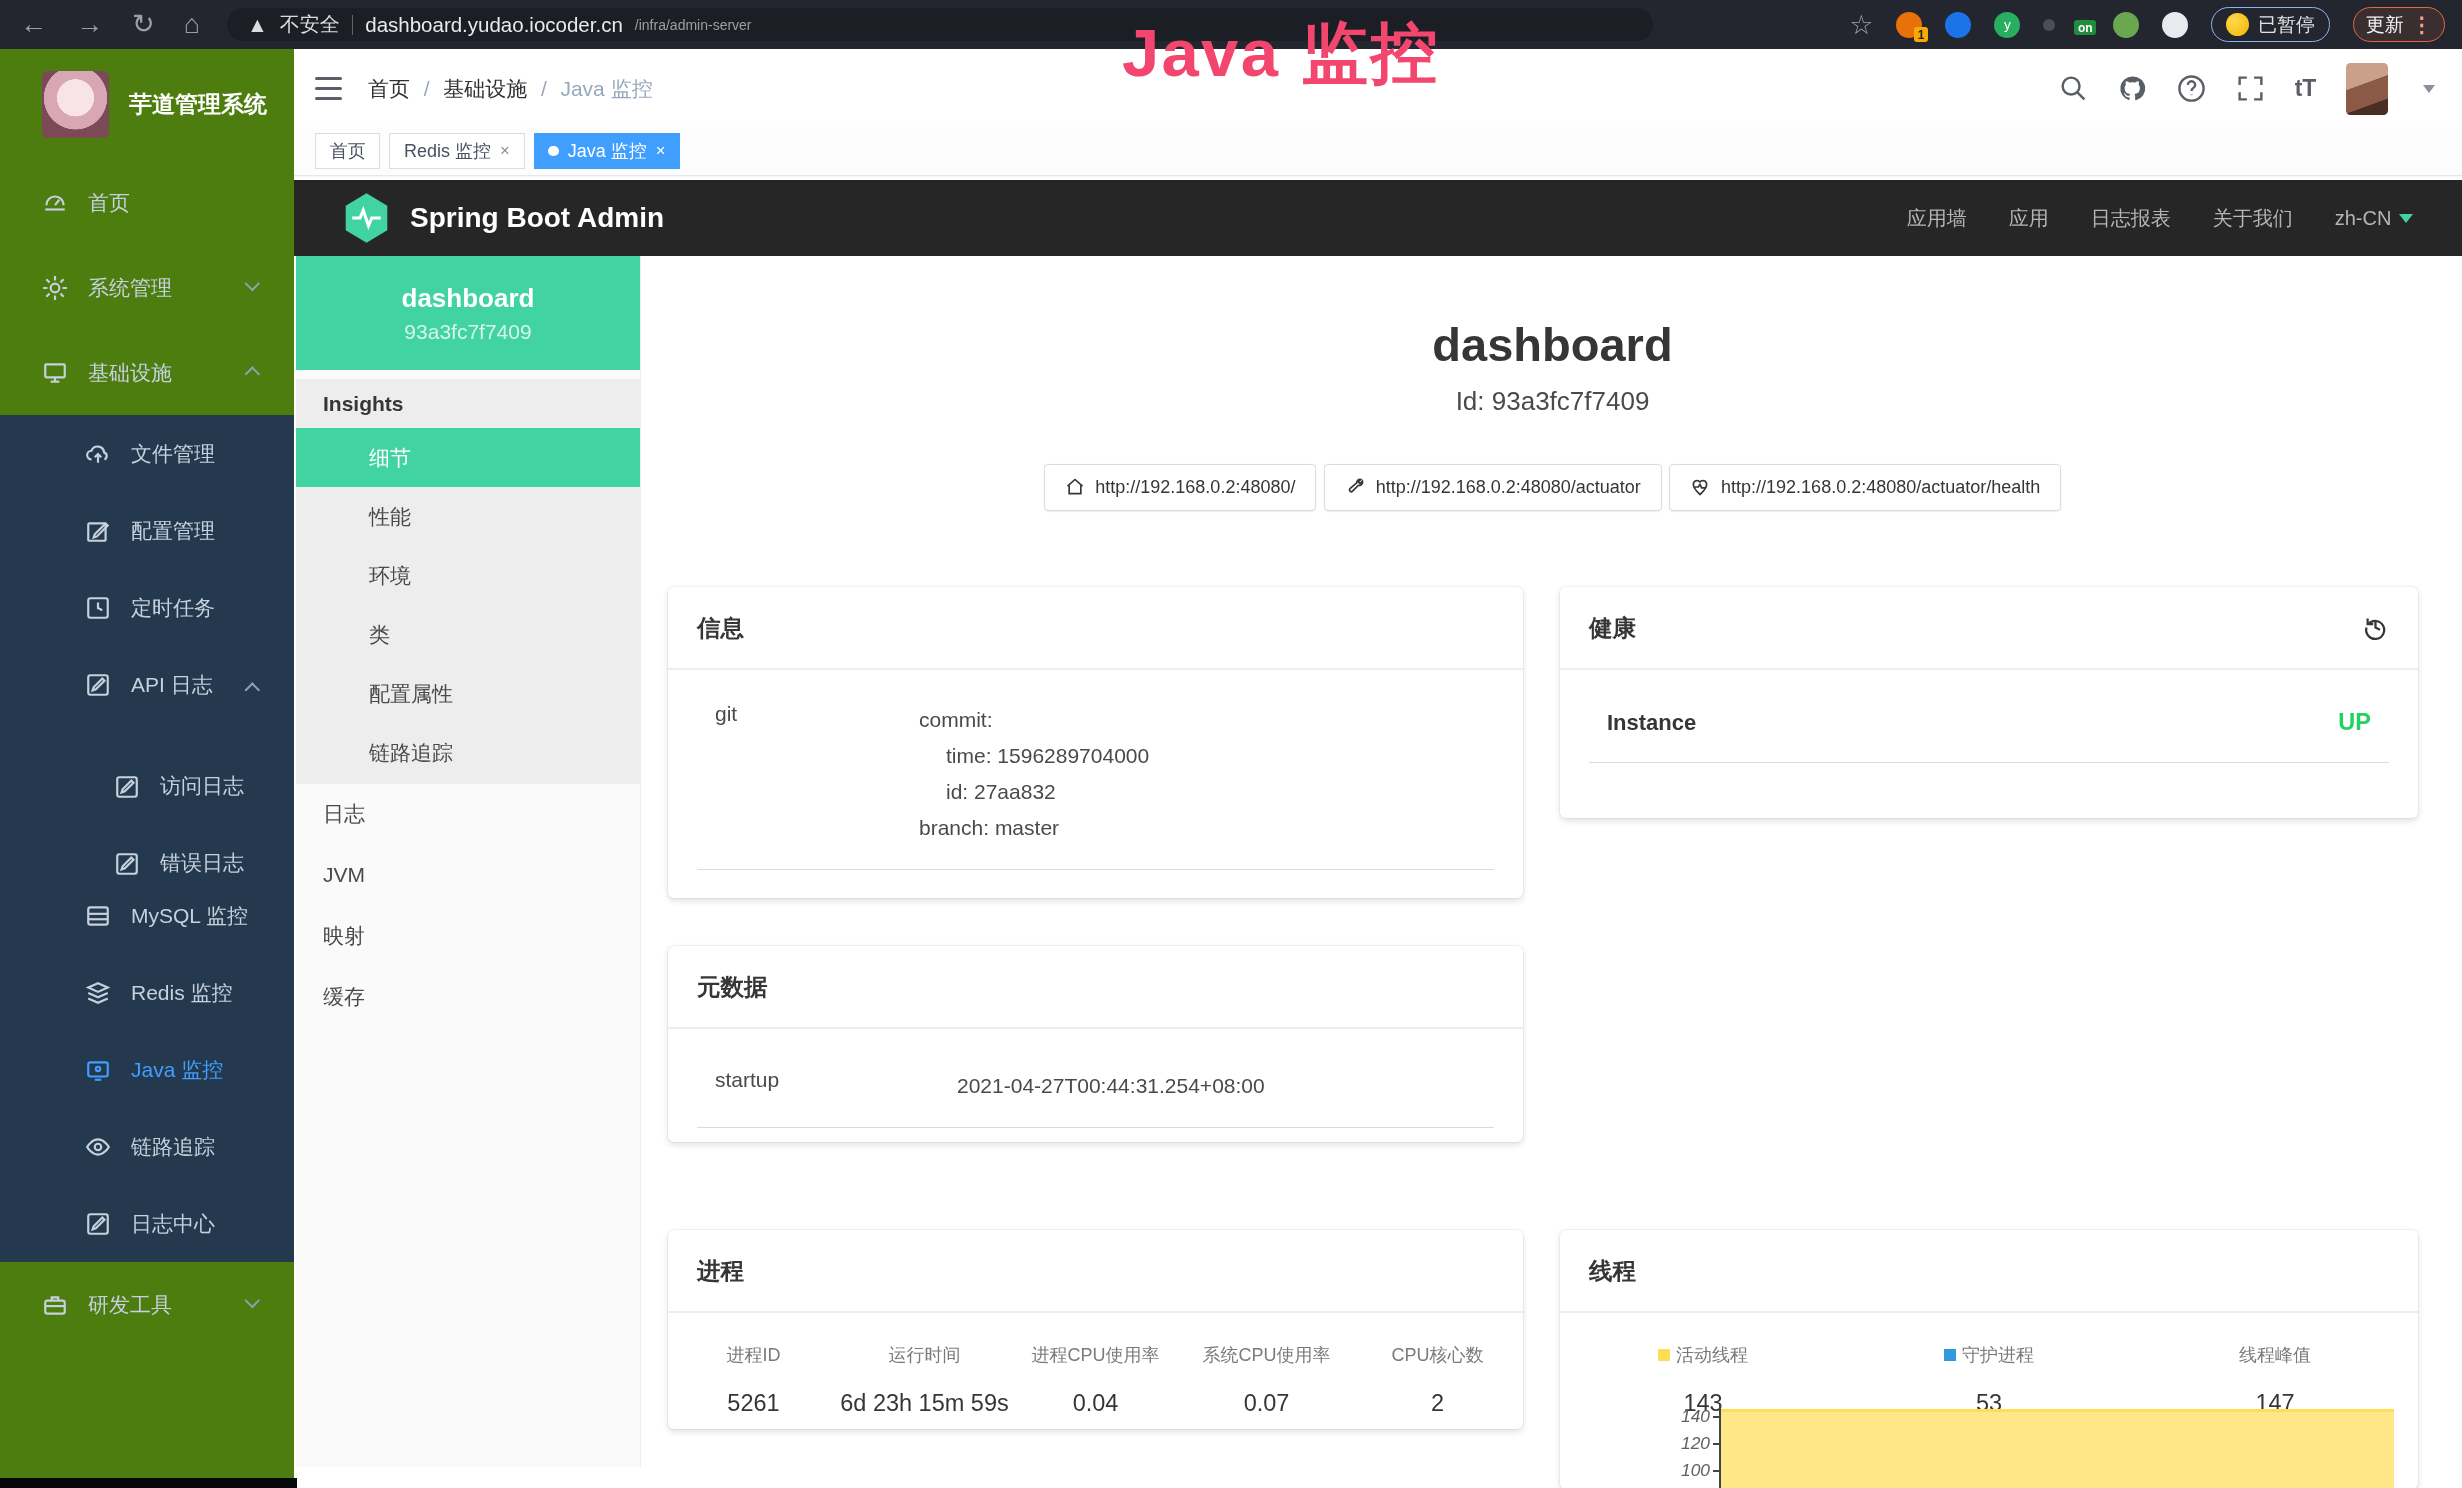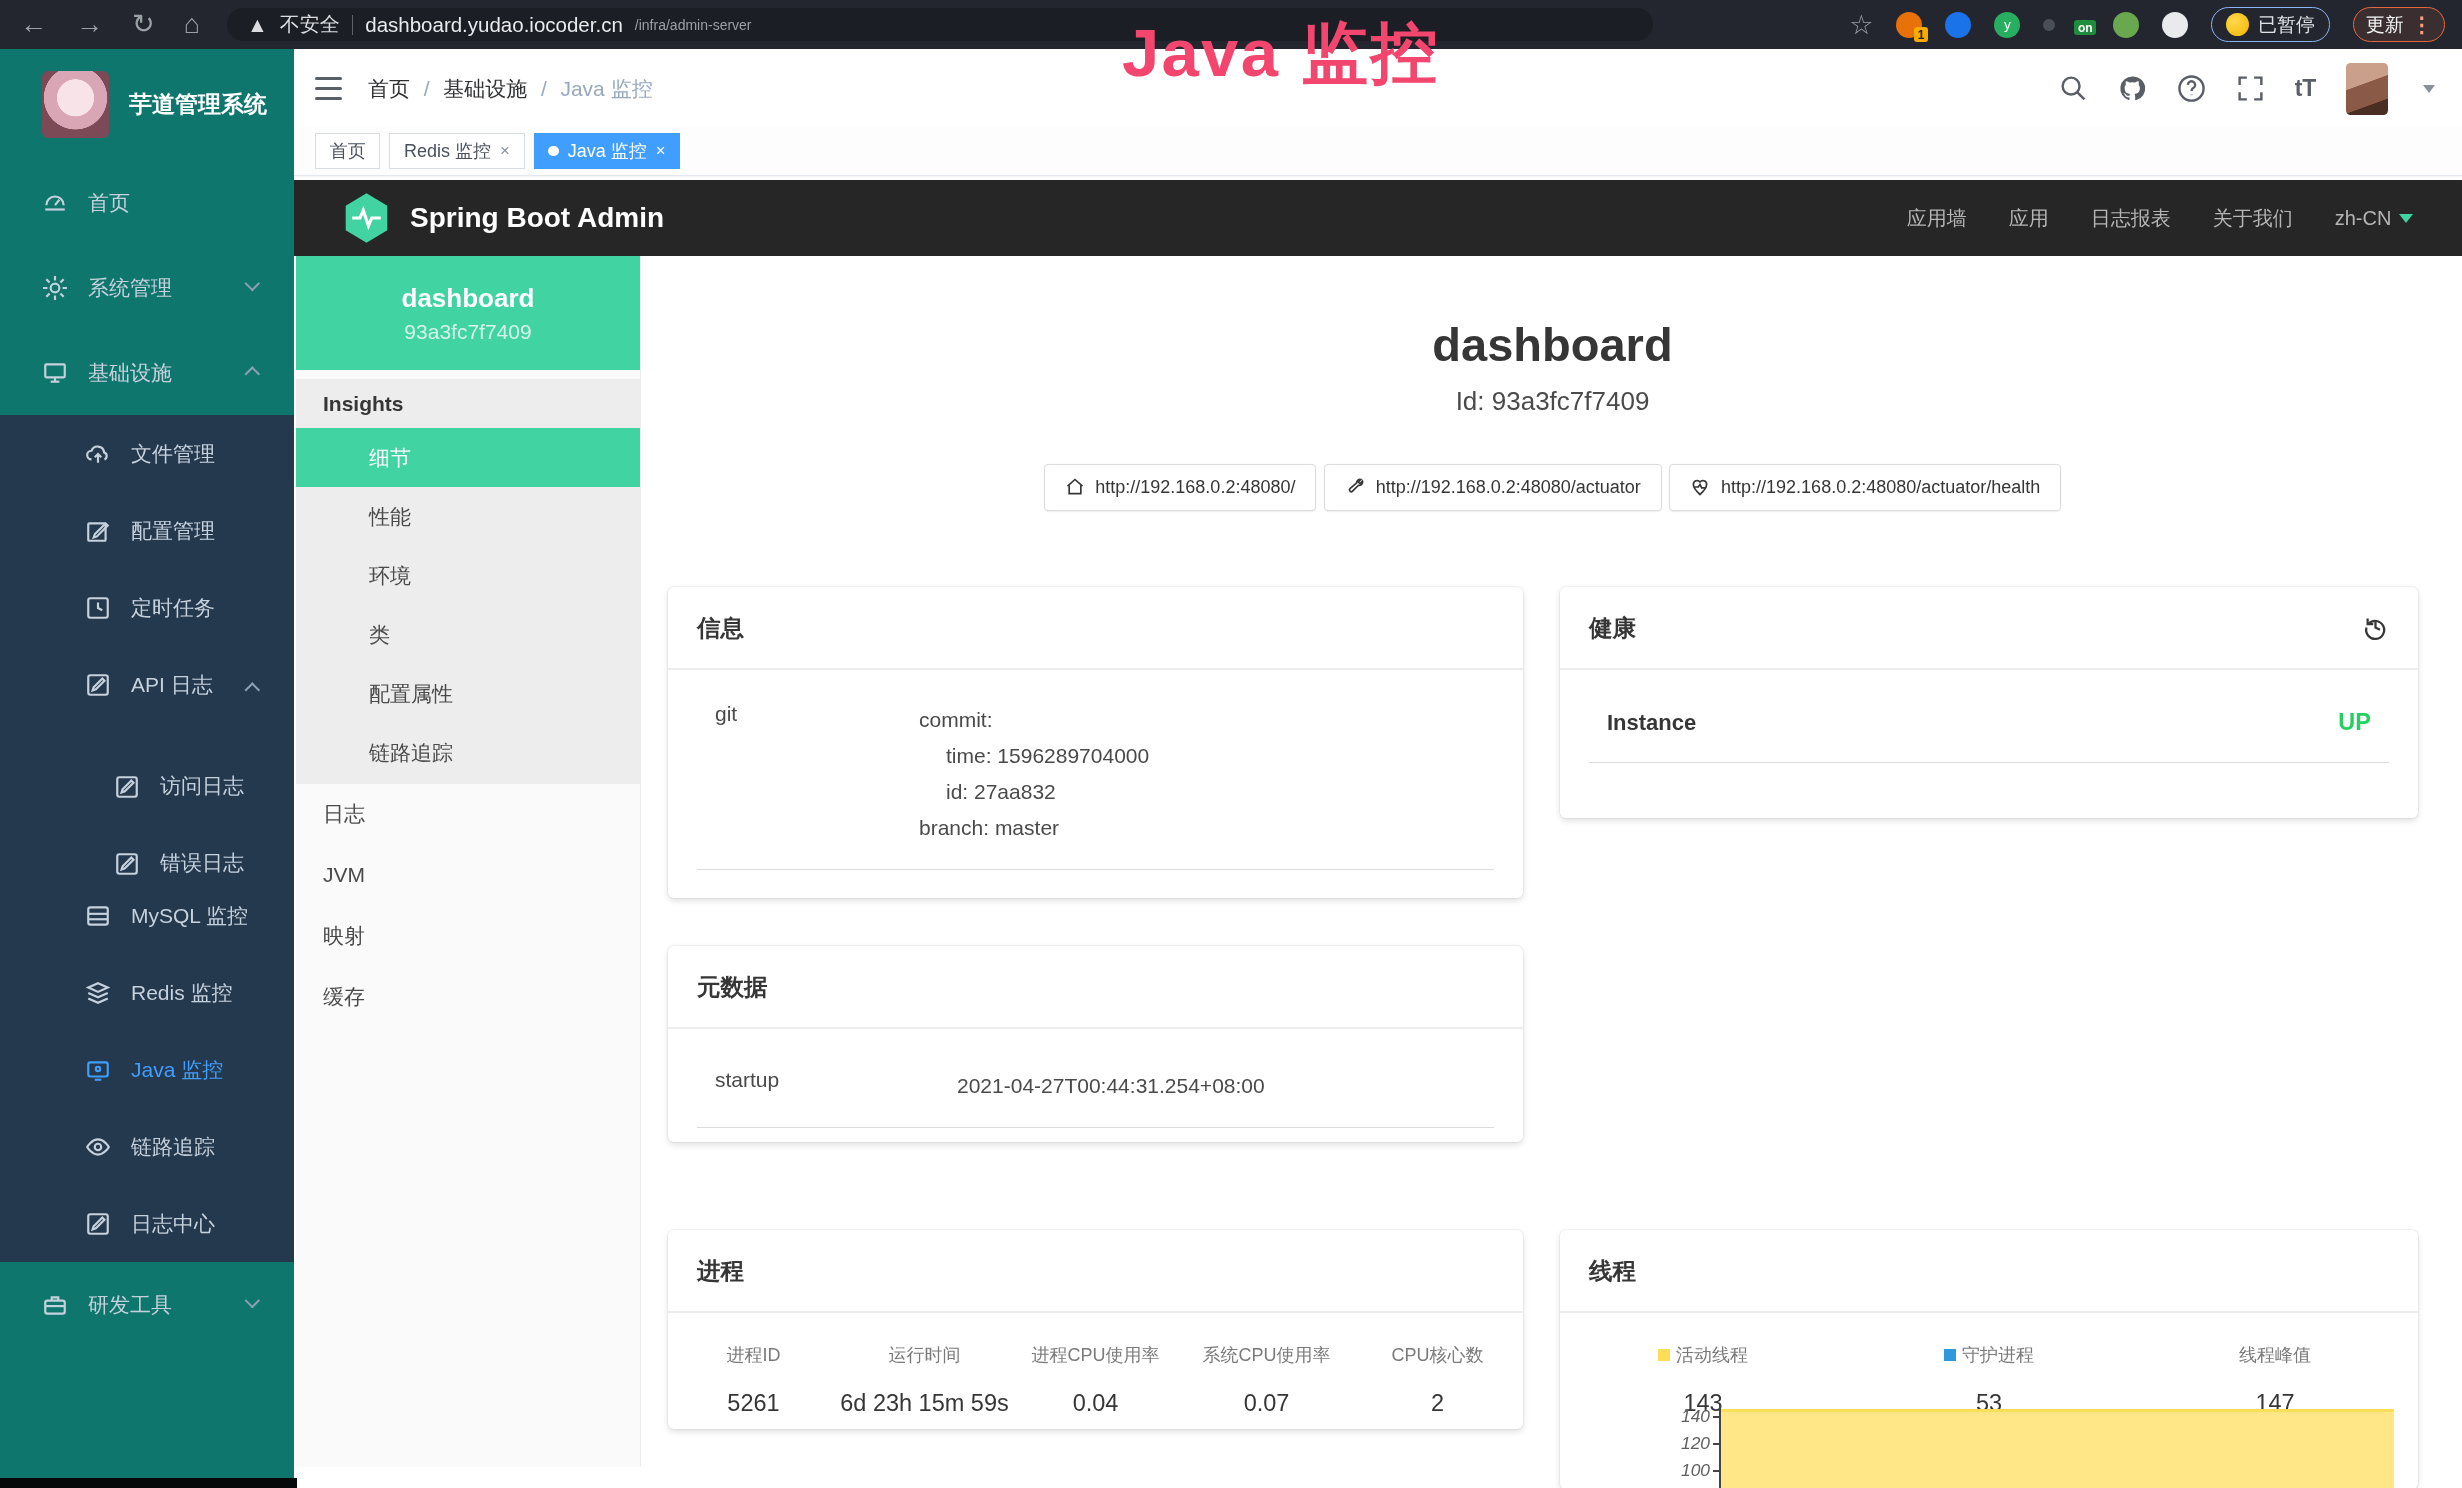--- a/index.html
+++ b/index.html
@@ -25,21 +25,21 @@
   .badge.green { background:#1e8e3e; color:#fff; }
   .paused-pill { display:flex; align-items:center; gap:9px; border:1.5px solid #8ab4f8; border-radius:20px; padding:3.8px 13.7px; color:#dfe1e5; font-size:19px; }
   .emoji-face { width:23px; height:23px; border-radius:50%; background:radial-gradient(circle at 35% 35%, #ffd94d, #f4b400); }
   .update-pill { display:flex; align-items:center; gap:7.6px; border:1.5px solid #e9673f; background:rgba(233,103,63,0.12); border-radius:20px; padding:3.8px 12px; color:#f1f3f4; font-size:19px; }
   .update-dots { color:#ff9e80; font-size:21px; font-weight:bold; }
 
   
   .annotation { position:absolute; left:1122px; top:7.6px; z-index:60; font-size:67px; font-weight:bold; letter-spacing:2.3px; }
 
   
-  .app-sidebar { position:absolute; left:0; top:49px; width:294px; height:1440px; background:#0f766e; z-index:10; }
+  .app-sidebar { position:absolute; left:0; top:49px; width:294px; height:1440px; background:#4d7c0f; z-index:10; }
   .logo-row { height:111px; display:flex; align-items:center; padding-left:42px; gap:20px; }
   .logo-img { width:67px; height:67px; border-radius:6px; background:radial-gradient(circle at 50% 40%, #f7e3e8 0 35%, #d8a6b4 36% 60%, #7c4a57 61%); }
   .logo-title { color:#ffffff; font-size:23px; font-weight:bold; }
   .s-item { display:flex; align-items:center; color:#c6d1de; font-size:21px; cursor:pointer; position:relative; }
   .s-item.lv1 { height:85px; padding-left:42px; }
   .s-item.lv2 { height:77px; padding-left:85px; }
   .s-item.lv3 { height:77px; padding-left:114px;align-items:flex-end; }
   .s-item .s-ico { width:26px; height:26px; margin-right:20px; flex:none; stroke:#c6d1de; }
   .s-item.active { color:#409EFF; }
   .s-item.active .s-ico { stroke:#409EFF; }

